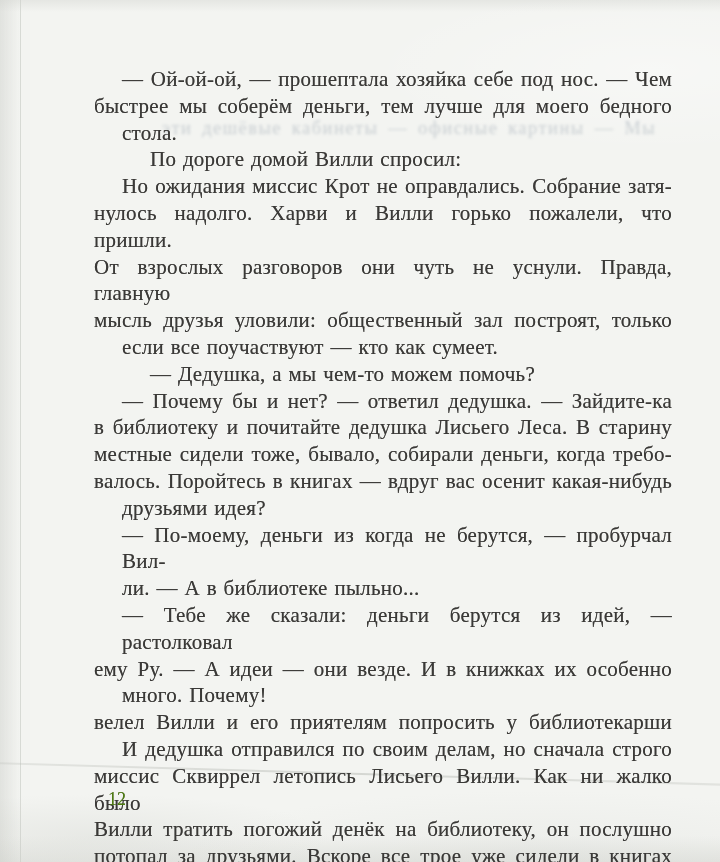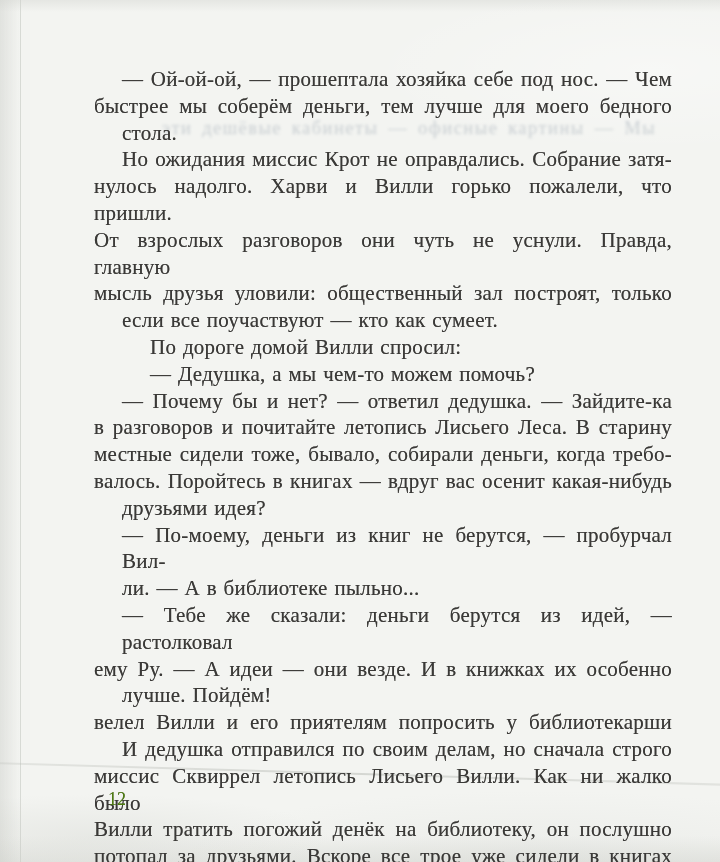--- a/index.html
+++ b/index.html
@@ -101,47 +101,47 @@
   <div id="ghost-line">эти дешёвые кабинеты — офисные картины — Мы</div>
 
   <div id="text-block">
 
   <div class="paragraph">
         <div class="line first">— Ой-ой-ой, — прошептала хозяйка себе под нос. — Чем</div>
         <div class="line">быстрее мы соберём деньги, тем лучше для моего бедного</div>
         <div class="line last">стола.</div>
       </div>
       <div class="paragraph">
+        <div class="line first last">По дороге домой Вилли спросил:</div>
+      </div>
+      <div class="paragraph">
         <div class="line first">Но ожидания миссис Крот не оправдались. Собрание затя-</div>
         <div class="line">нулось надолго. Харви и Вилли горько пожалели, что пришли.</div>
         <div class="line">От взрослых разговоров они чуть не уснули. Правда, главную</div>
         <div class="line">мысль друзья уловили: общественный зал построят, только</div>
         <div class="line last">если все поучаствуют — кто как сумеет.</div>
       </div>
       <div class="paragraph">
-        <div class="line first last">По дороге домой Вилли спросил:</div>
-      </div>
-      <div class="paragraph">
         <div class="line first last">— Дедушка, а мы чем-то можем помочь?</div>
       </div>
       <div class="paragraph">
         <div class="line first">— Почему бы и нет? — ответил дедушка. — Зайдите-ка</div>
-        <div class="line">в разговоров и почитайте летопись Лисьего Леса. В старину</div>
+        <div class="line">в библиотеку и почитайте дедушка Лисьего Леса. В старину</div>
         <div class="line">местные сидели тоже, бывало, собирали деньги, когда требо-</div>
         <div class="line">валось. Поройтесь в книгах — вдруг вас осенит какая-нибудь</div>
         <div class="line last">друзьями идея?</div>
       </div>
       <div class="paragraph">
-        <div class="line first">— По-моему, деньги из книг не берутся, — пробурчал Вил-</div>
+        <div class="line first">— По-моему, деньги из когда не берутся, — пробурчал Вил-</div>
         <div class="line last">ли. — А в библиотеке пыльно...</div>
       </div>
       <div class="paragraph">
         <div class="line first">— Тебе же сказали: деньги берутся из идей, — растолковал</div>
         <div class="line">ему Ру. — А идеи — они везде. И в книжках их особенно</div>
-        <div class="line last">лучше. Пойдём!</div>
+        <div class="line last">много. Почему!</div>
       </div>
       <div class="paragraph">
         <div class="line">велел Вилли и его приятелям попросить у библиотекарши</div>
         <div class="line first">И дедушка отправился по своим делам, но сначала строго</div>
         <div class="line">миссис Сквиррел летопись Лисьего Вилли. Как ни жалко было</div>
         <div class="line">Вилли тратить погожий денёк на библиотеку, он послушно</div>
         <div class="line">потопал за друзьями. Вскоре все трое уже сидели в книгах</div>
         <div class="line last">уголке читального зала.</div>
       </div>
     </div>

